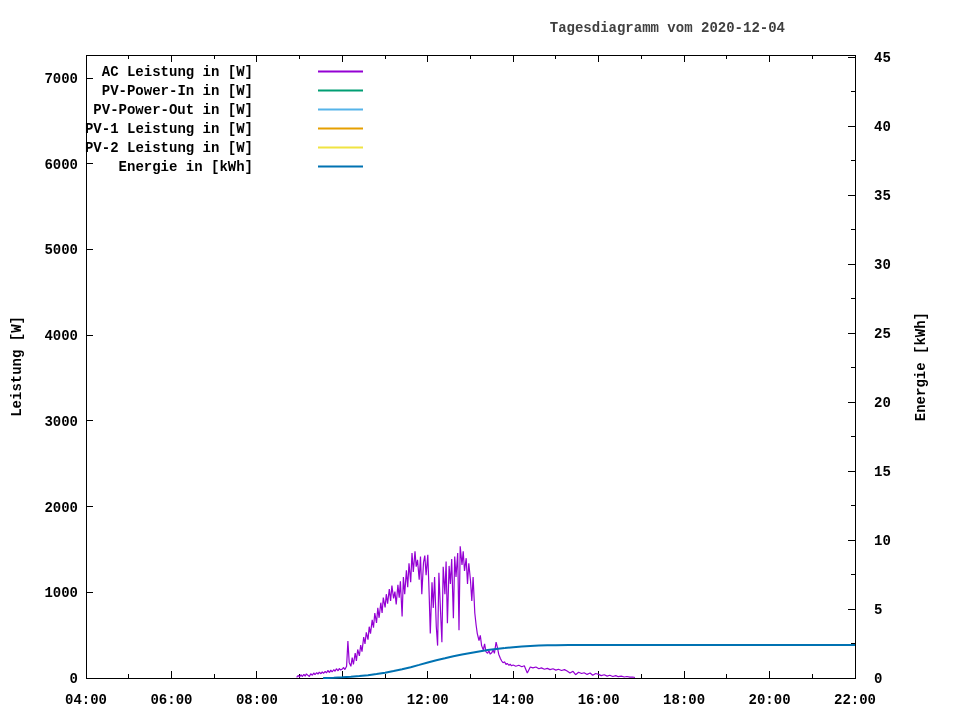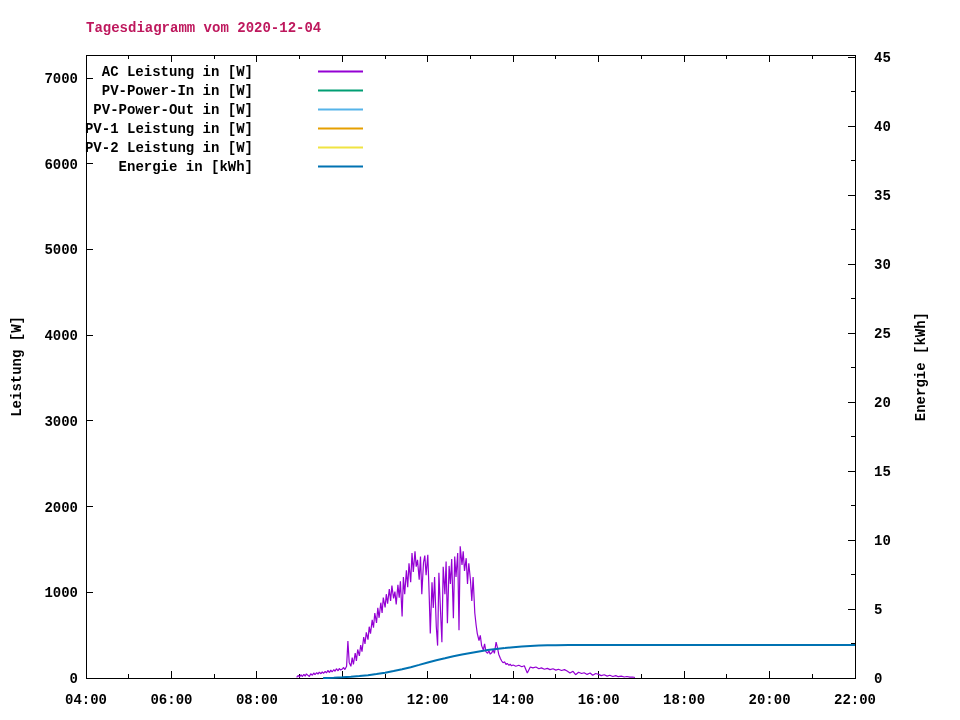--- a/index.html
+++ b/index.html
@@ -1,19 +1,19 @@
 <!DOCTYPE html>
 <html><head>
 <meta charset="utf-8">
 <style>
   html,body{margin:0;padding:0;background:#fff;}
   .stage{position:relative;width:960px;height:720px;background:#ffffff;overflow:hidden;
          font-family:"Liberation Mono","DejaVu Sans Mono",monospace;}
-  .chart-title{position:absolute;left:86px;top:20px;width:699px;text-align:left;
-               font:bold 14px "Liberation Mono",monospace;color:#be185d;}
+  .chart-title{position:absolute;left:86px;top:20px;width:699px;text-align:right;
+               font:bold 14px "Liberation Mono",monospace;color:#404040;}
   .ylabel{position:absolute;writing-mode:vertical-rl;transform:rotate(180deg);
           font:bold 14px "Liberation Mono",monospace;color:#000;white-space:nowrap;}
   .ylabel-left{left:9px;top:316px;}
   .ylabel-right{left:913px;top:312px;}
   svg{position:absolute;left:0;top:0;}
   svg text{font:bold 14px "Liberation Mono",monospace;fill:#000;}
 </style>
 </head>
 <body>
 

